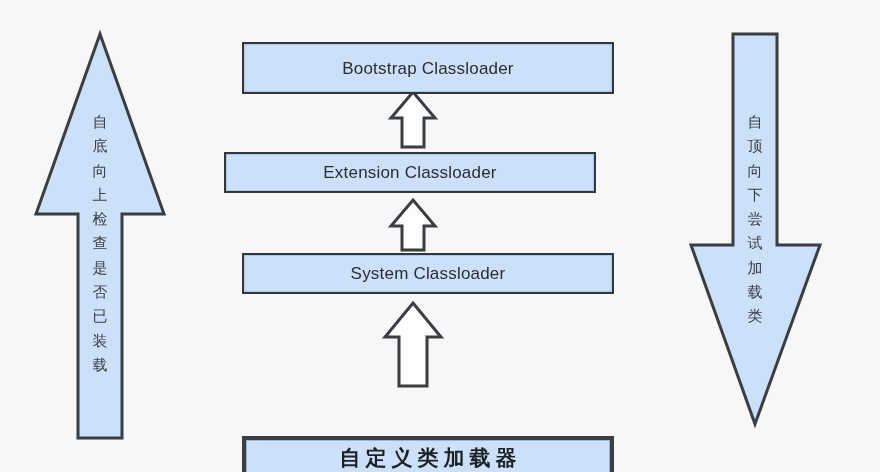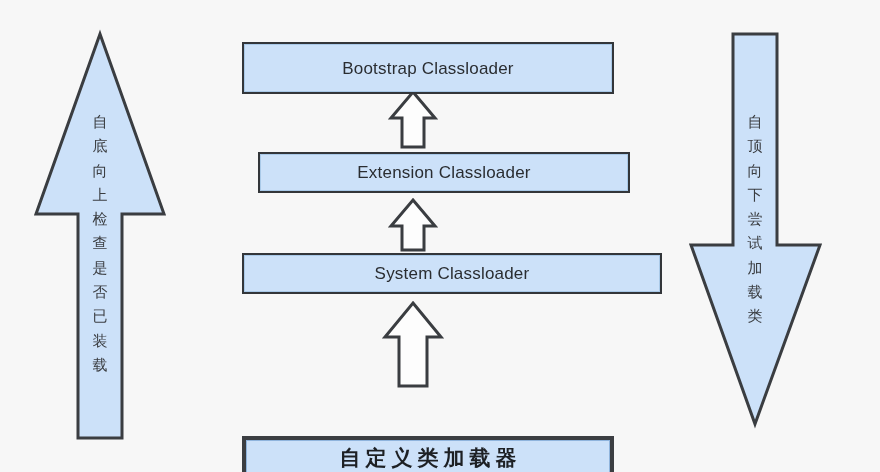--- a/index.html
+++ b/index.html
@@ -51,22 +51,22 @@
   .cl-box.custom .cl-label {
     font-family: "Liberation Serif", "DejaVu Serif", serif;
     font-size: 21px;
     font-weight: 600;
     letter-spacing: 5px;
     text-indent: 5px;
     color: #1d2024;
   }
 
   #box-bootstrap { left: 242px; top: 42px;  width: 372px; height: 52px; }
-  #box-extension { left: 258px; top: 152px; width: 372px; height: 41px; }
-  #box-system    { left: 242px; top: 253px; width: 420px; height: 41px; }
+  #box-extension { left: 224px; top: 152px; width: 372px; height: 41px; }
+  #box-system    { left: 242px; top: 253px; width: 372px; height: 41px; }
   #box-custom    { left: 242px; top: 391px; width: 372px; height: 44px; margin-top: 45px; }
 
   
   .side-caption {
     position: absolute;
     display: flex;
     flex-direction: column;
     align-items: center;
     justify-content: center;
     font-size: 15px;

